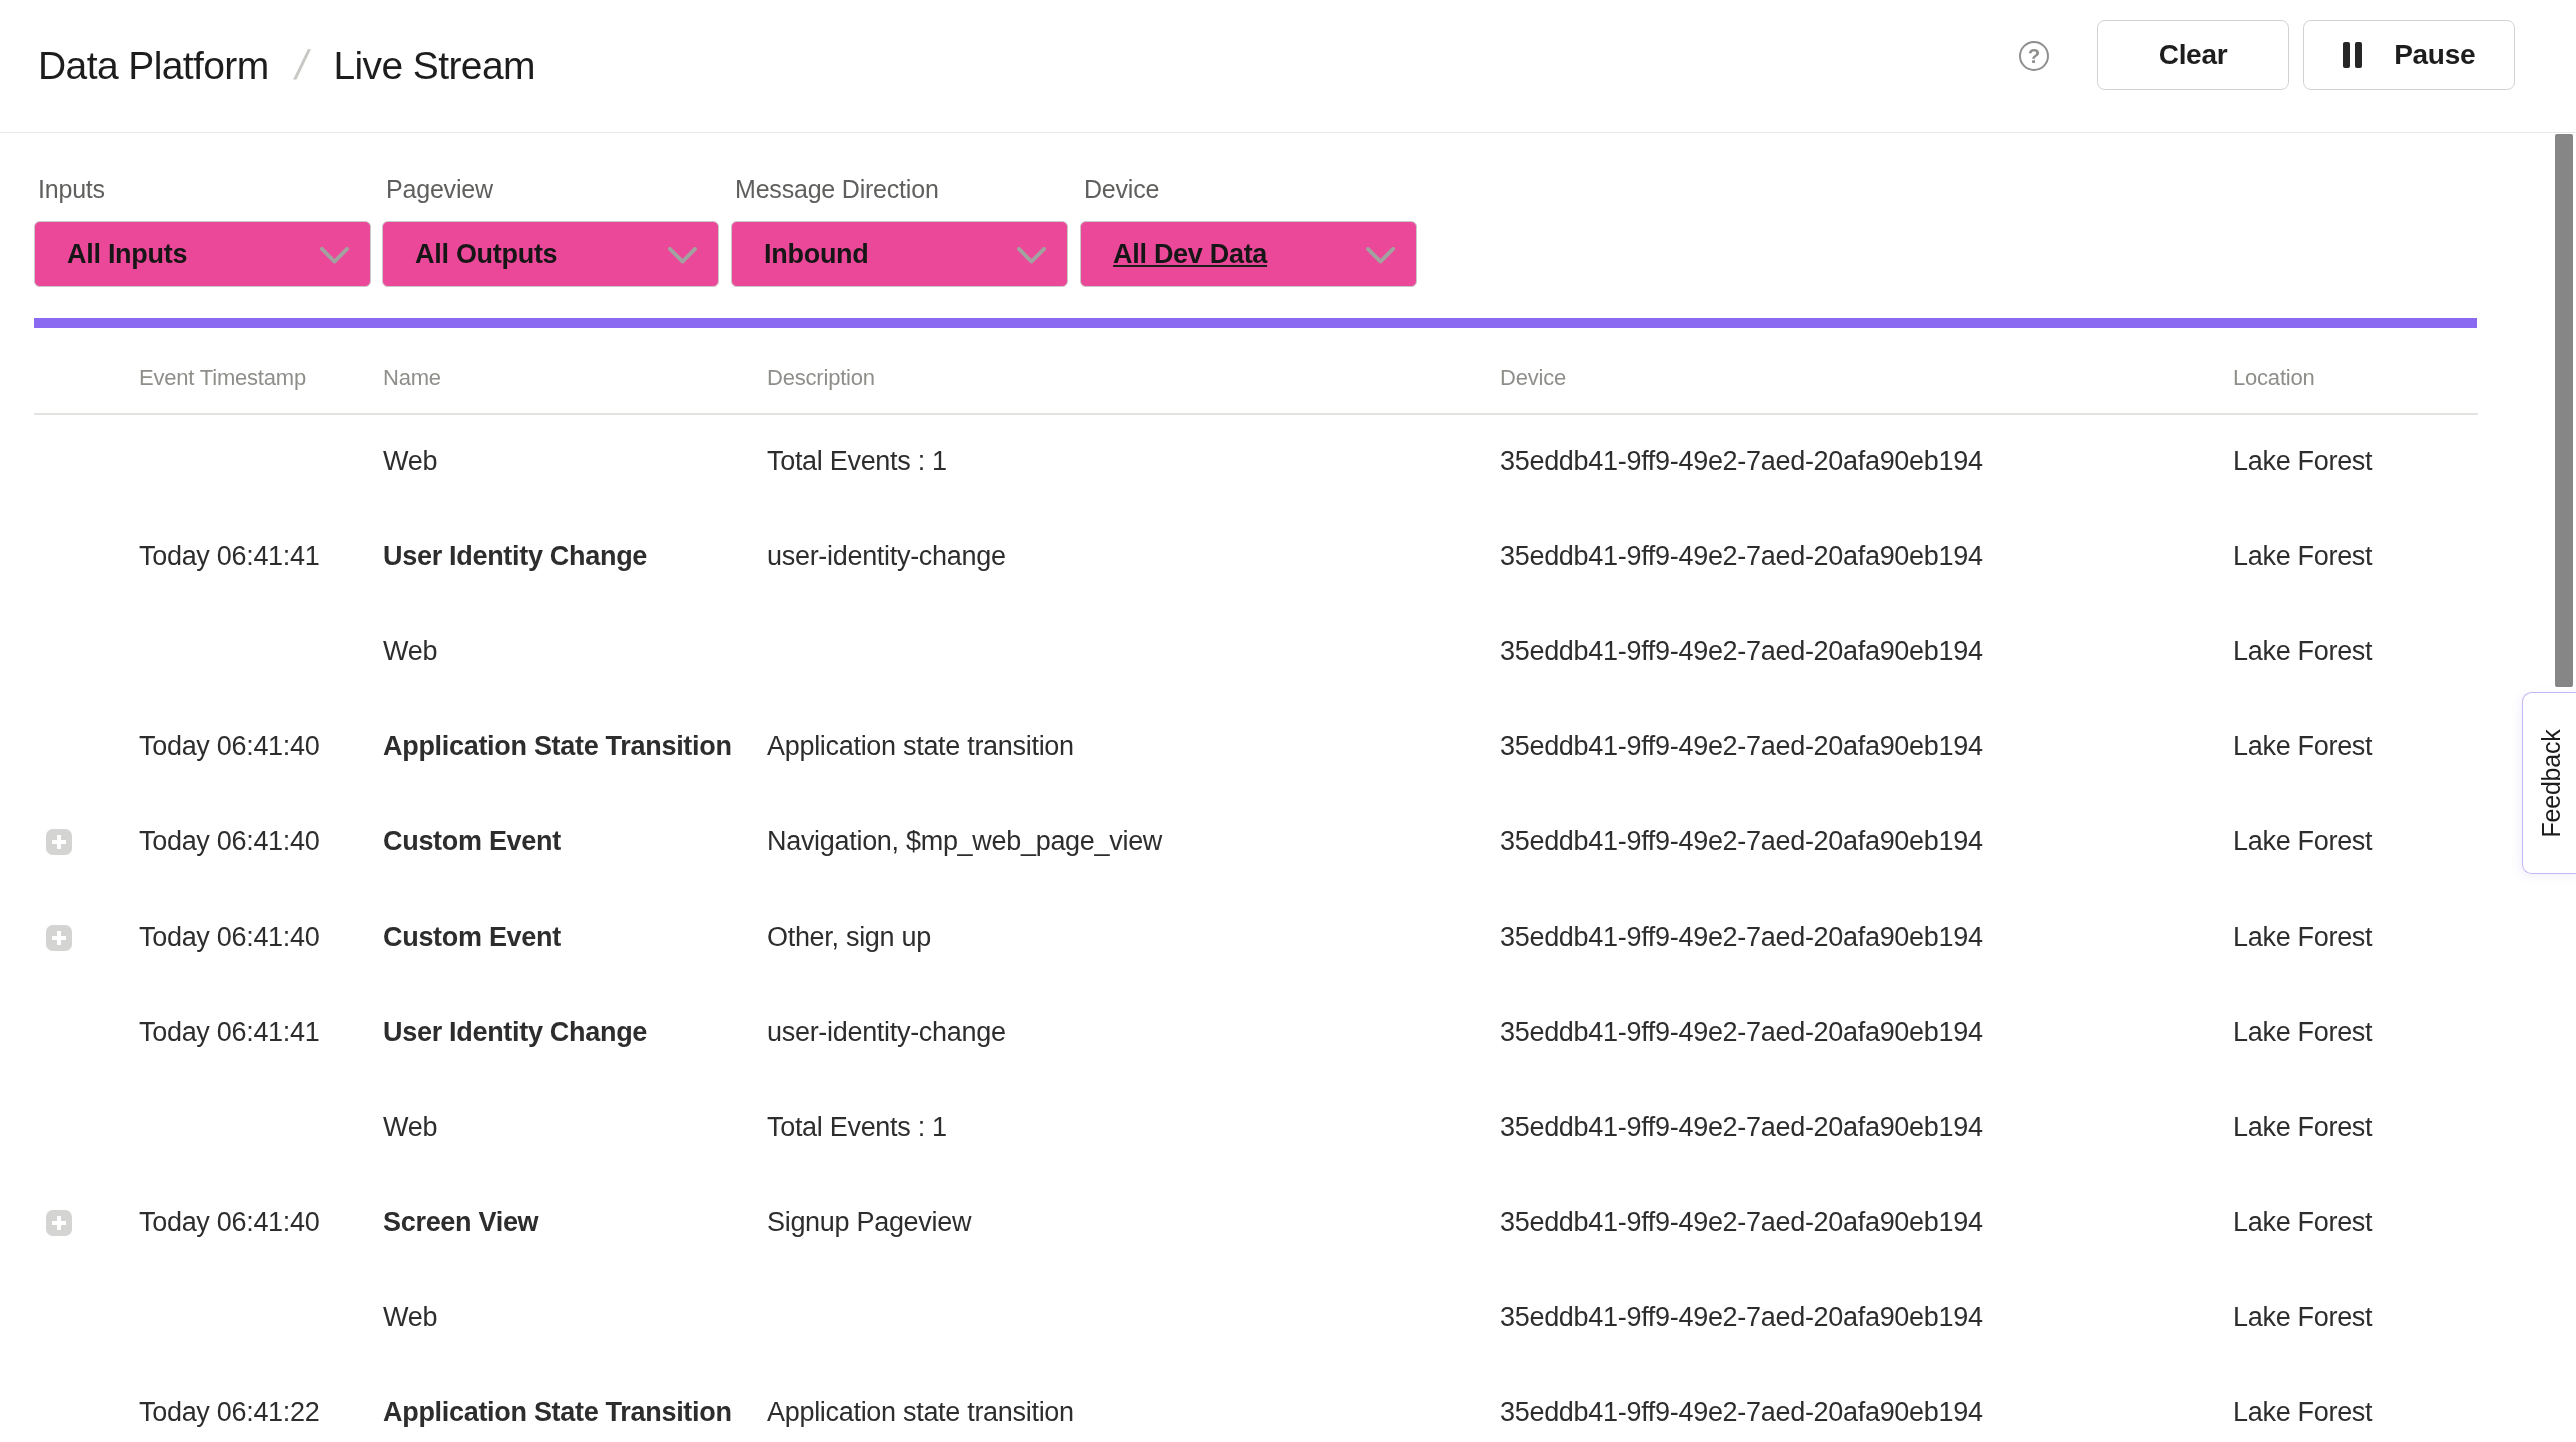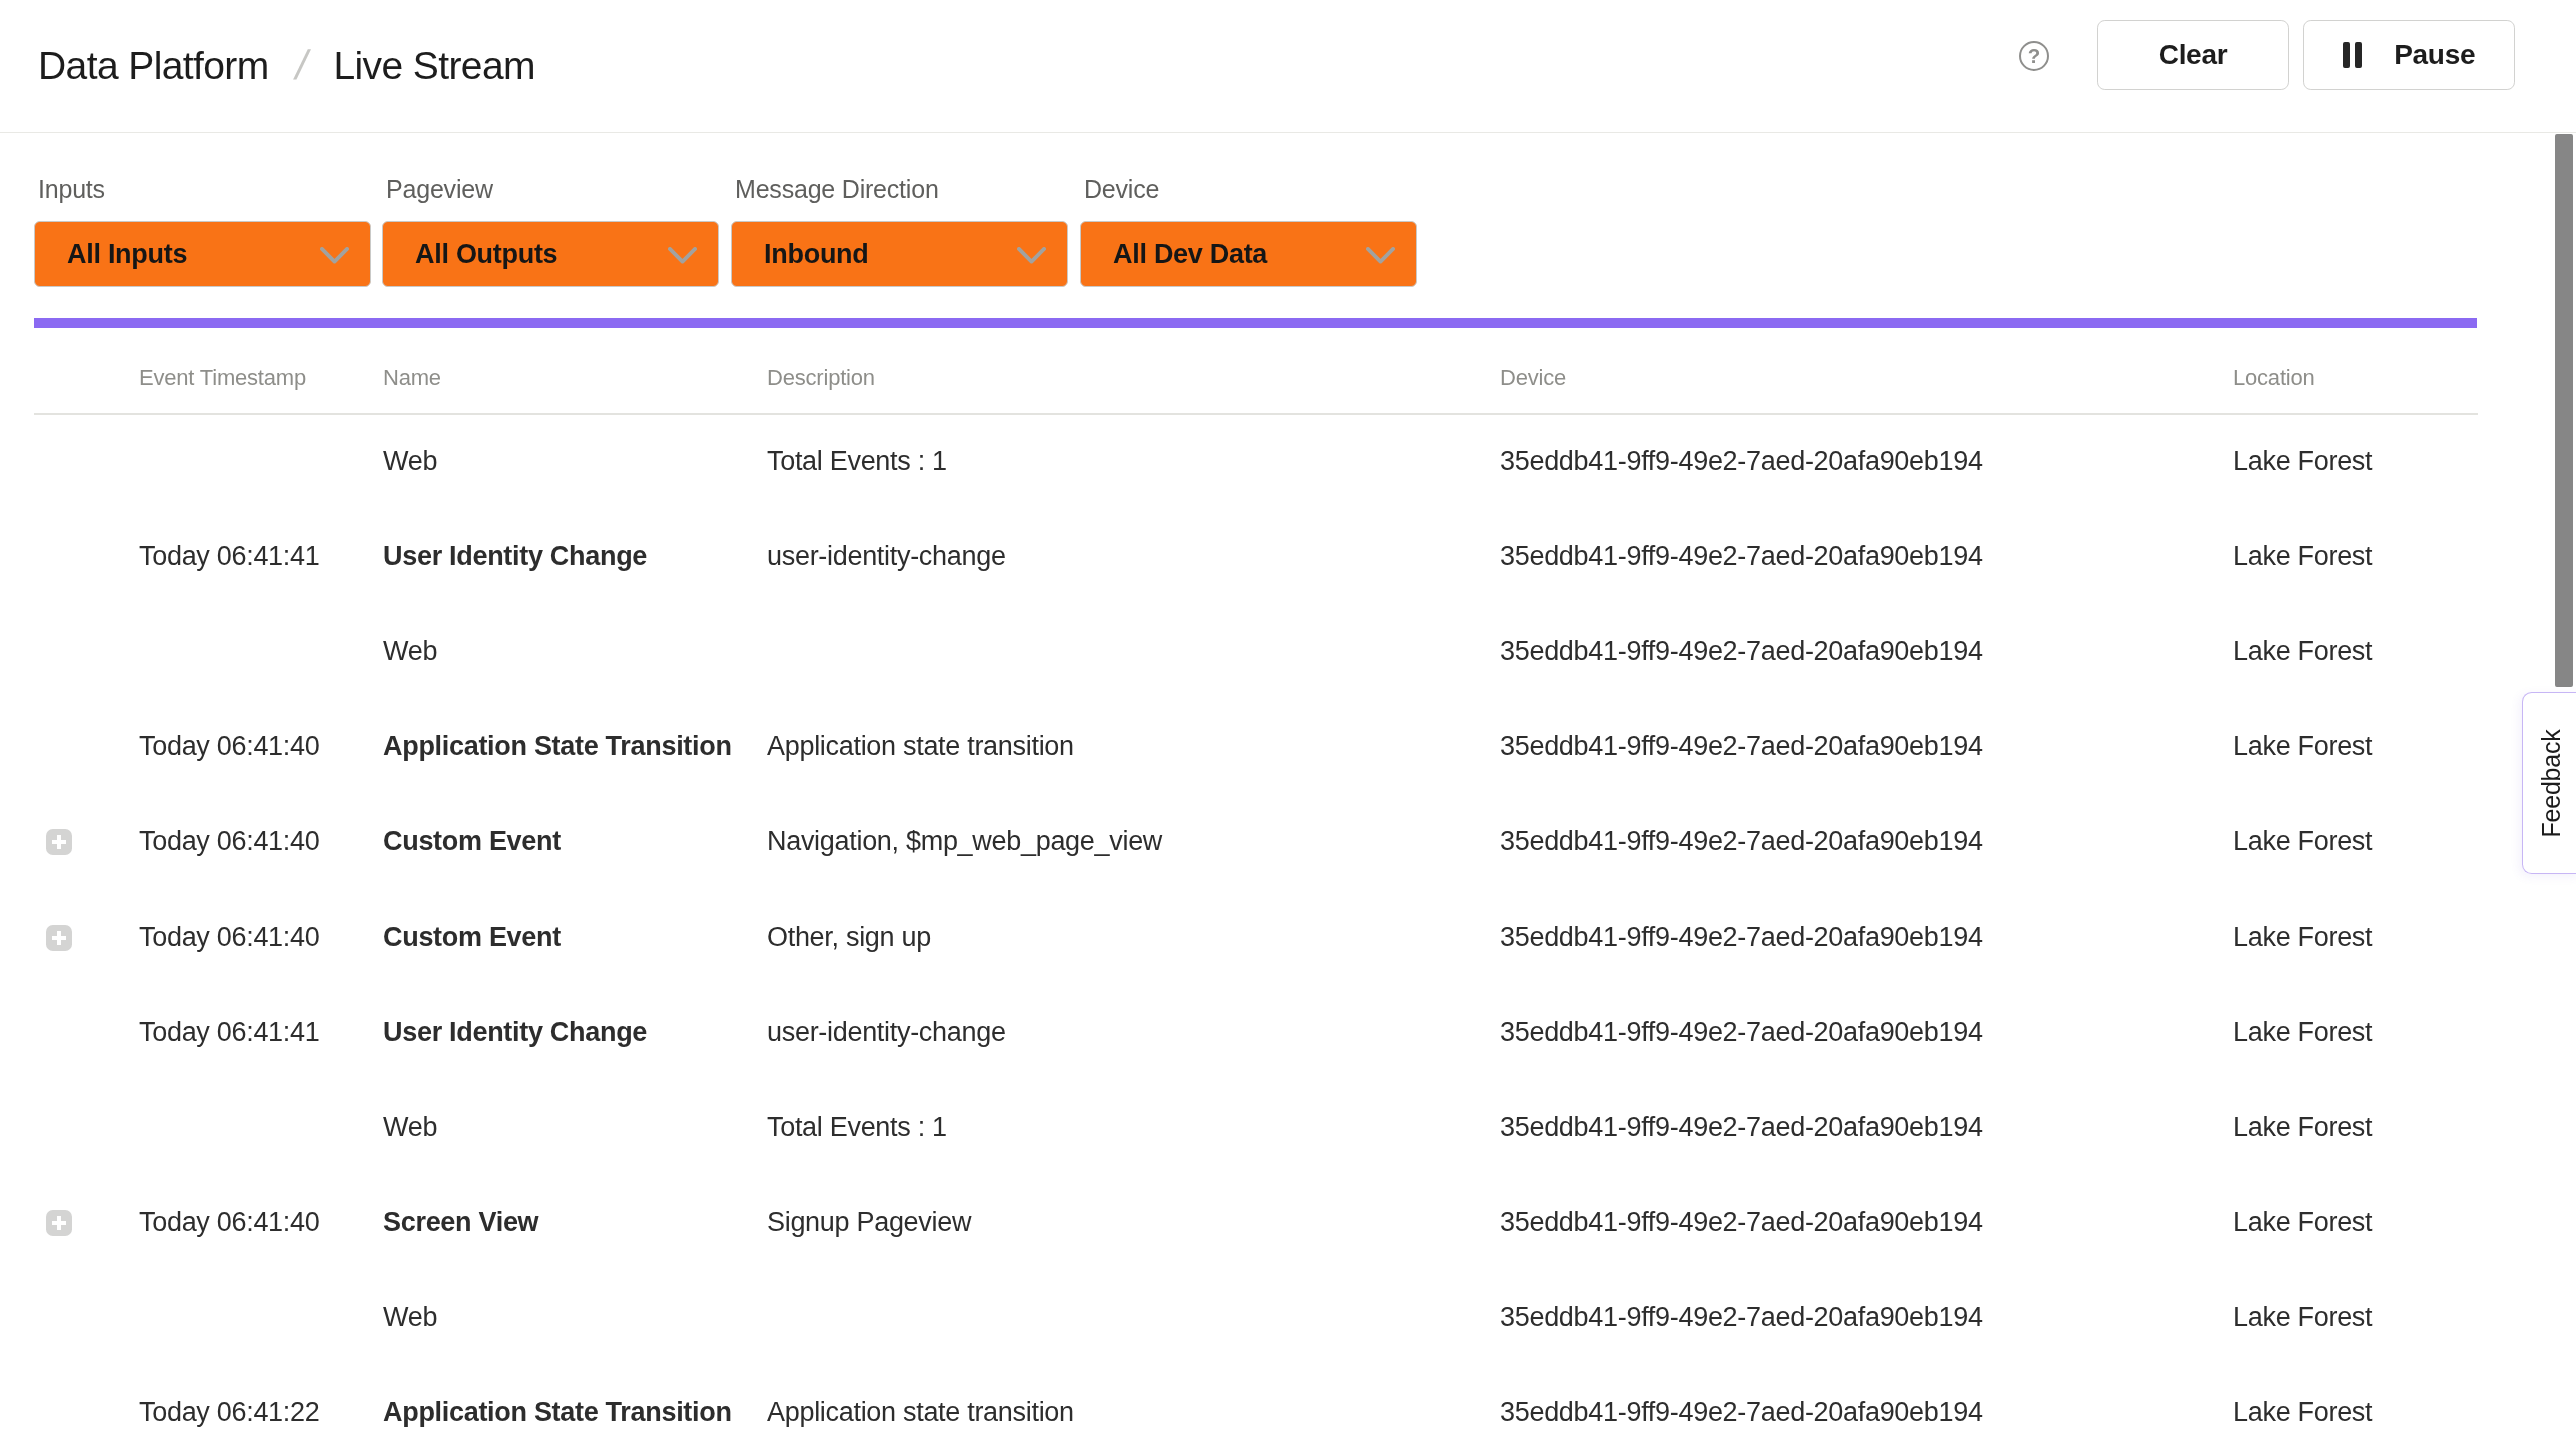--- a/index.html
+++ b/index.html
@@ -43,33 +43,33 @@
   .pause-icon { display: flex; gap: 5.8px; }
   .pause-icon i {
     display: block; width: 6.8px; height: 26px; background: #262626; border-radius: 1.9px;
   }
 
   
   .filter { position: absolute; top: 175px; }
   .filter-label { font-size: 25px; color: #5f5f5d; letter-spacing: -0.2px; }
   .dropdown {
     position: absolute; top: 46px; width: 337px; height: 66px;
-    border: 1.9px solid #c9c9c7; border-radius: 5.8px; background: #f97316;
+    border: 1.9px solid #c9c9c7; border-radius: 5.8px; background: #ec4899;
     display: flex; align-items: center; cursor: pointer;
   }
   .dropdown-value {
     margin-left: 32px; font-size: 27px; font-weight: 600; color: #161616;
     letter-spacing: -0.3px;
   }
   .chevron { position: absolute; right: 21.4px; top: 25px; width: 29px; height: 17.5px; color: #a2a2a0; }
 
   .f0 { left: 38px; }  .f0 .dropdown { left: -3.9px; }
   .f1 { left: 386px; } .f1 .dropdown { left: -3.9px; }
   .f2 { left: 735px; } .f2 .dropdown { left: -3.9px; }
-  .f3 { left: 1084px; }.f3 .dropdown { left: -3.9px; }
+  .f3 { left: 1084px; }.f3 .dropdown { left: -3.9px; text-decoration: underline; }
 
   .purple-bar {
     position: absolute; left: 34px; top: 318px; width: 2443px; height: 9.7px;
     background: #8b6af2;
   }
 
   
   .thead { position: absolute; left: 0; top: 365px; width: 2576px; height: 49px; }
   .thead .th {
     position: absolute; top: 0; font-size: 22px; color: #8e8e8a; letter-spacing: -0.2px;

